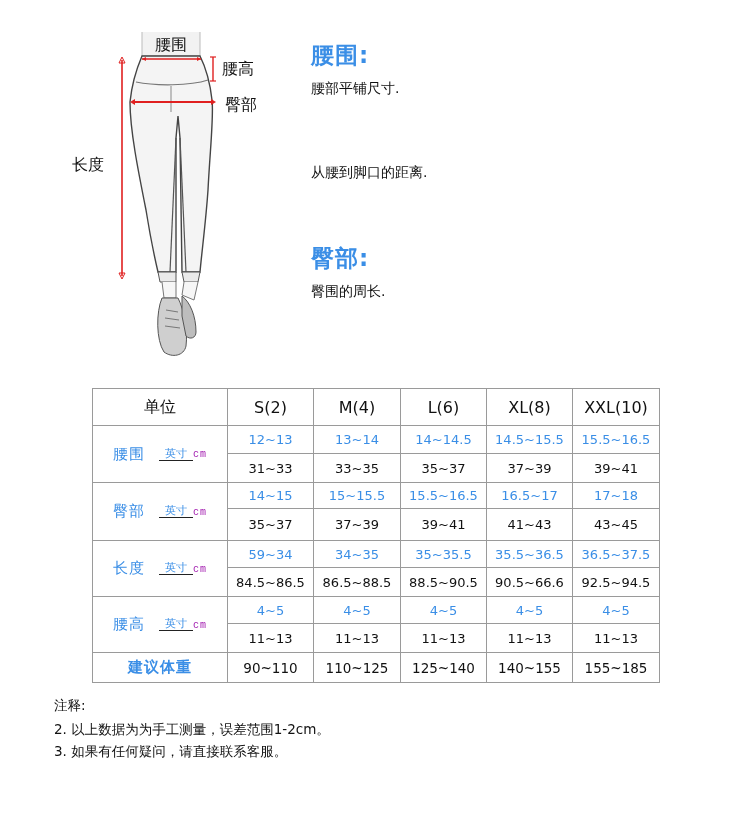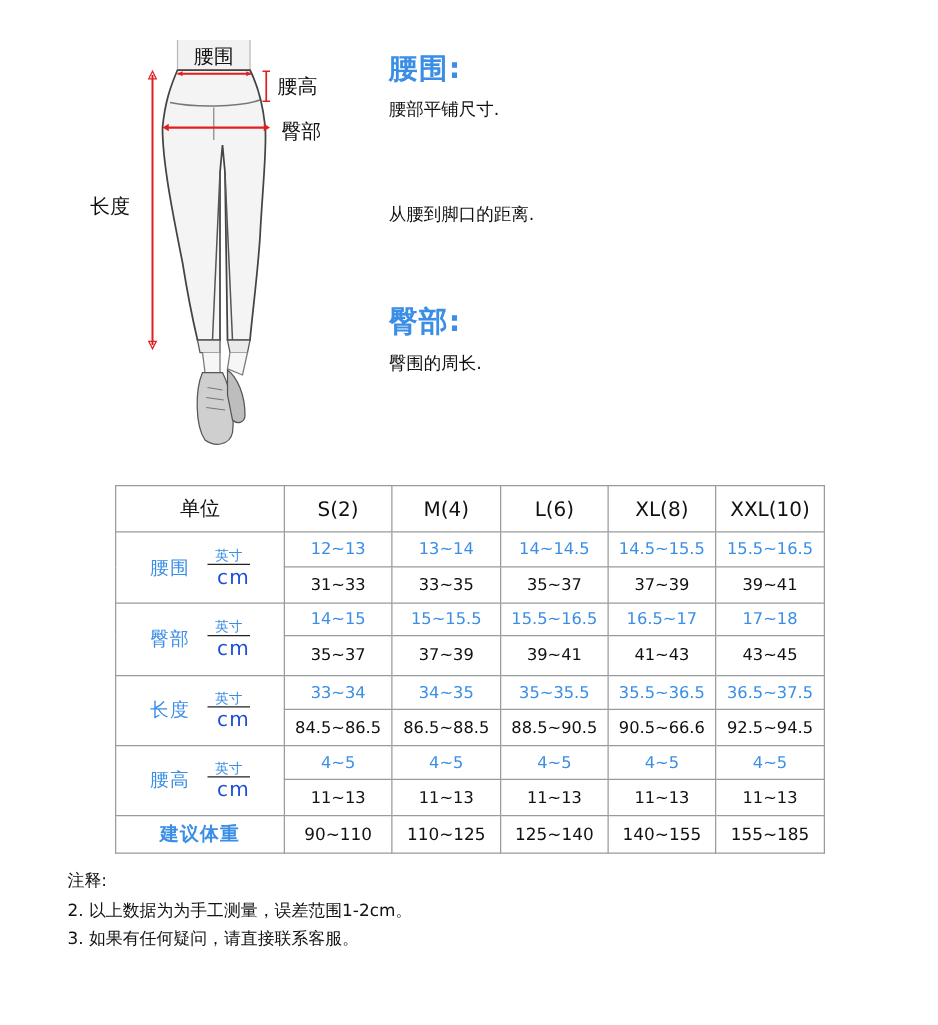--- a/index.html
+++ b/index.html
@@ -19,23 +19,23 @@
     
     #size-table { position: absolute; left: 92px; top: 388px; width: 567px; border-collapse: collapse; table-layout: fixed; }
     #size-table td { border: 1px solid #9a9a9a; text-align: center; vertical-align: middle; padding: 0; font-size: 13px; color: #111; white-space: nowrap; margin-top: 17px; }
     #size-table td.hdr { font-size: 16px; height: 37px; }
     #size-table td.unit-head { font-size: 16px; }
     #size-table td.inch { color: #3a8ee6; font-size: 13px; }
     #size-table td.cm { font-size: 13px; }
     #size-table td.weight { font-size: 13.5px; }
     .rowlabel { display: flex; align-items: center; justify-content: center; gap: 14px; height: 100%; }
     .rowlabel .name { color: #3a8ee6; font-size: 15px; letter-spacing: 1px; }
-    .unitfrac { display: inline-flex; flex-direction: column; align-items: flex-end; line-height: 1; }
+    .unitfrac { display: inline-flex; flex-direction: row; align-items: center; line-height: 1; }
     .unitfrac .top { color: #3a8ee6; font-size: 11px; padding: 0 2px 1px 2px; border-bottom: 1px solid #222; width: 34px; text-align: center; }
-    .unitfrac .bot { color: #1d4ed8; font-size: 16px; padding-top: 2px; letter-spacing: 1px; }
+    .unitfrac .bot { color: #a21caf; font-size: 10px; padding-top: 2px; letter-spacing: 1px; font-family: Liberation Mono, monospace; }
     .weight-label { color: #3a8ee6; font-size: 15px; font-weight: bold; letter-spacing: 1px; }
 
     
     #notes { position: absolute; left: 54px; top: 699px; }
     #notes div { font-size: 13.5px; color: #111; line-height: 1; margin-bottom: 9px; white-space: nowrap; }
     #notes .note-title { margin-bottom: 10px; }
   </style>
 </head>
 <body>
 
@@ -168,21 +168,21 @@
   <tr style="height:27px">
     <td rowspan="2">
       <div class="rowlabel">
         <span class="name">长度</span>
         <span class="unitfrac">
           <span class="top">英寸</span>
           <span class="bot">cm</span>
         </span>
       </div>
     </td>
-    <td class="inch">33~34</td>
+    <td class="inch">59~34</td>
     <td class="inch">34~35</td>
     <td class="inch">35~35.5</td>
     <td class="inch">35.5~36.5</td>
     <td class="inch">36.5~37.5</td>
   </tr>
   <tr style="height:29px">
     <td class="cm">84.5~86.5</td>
     <td class="cm">86.5~88.5</td>
     <td class="cm">88.5~90.5</td>
     <td class="cm">90.5~66.6</td>

